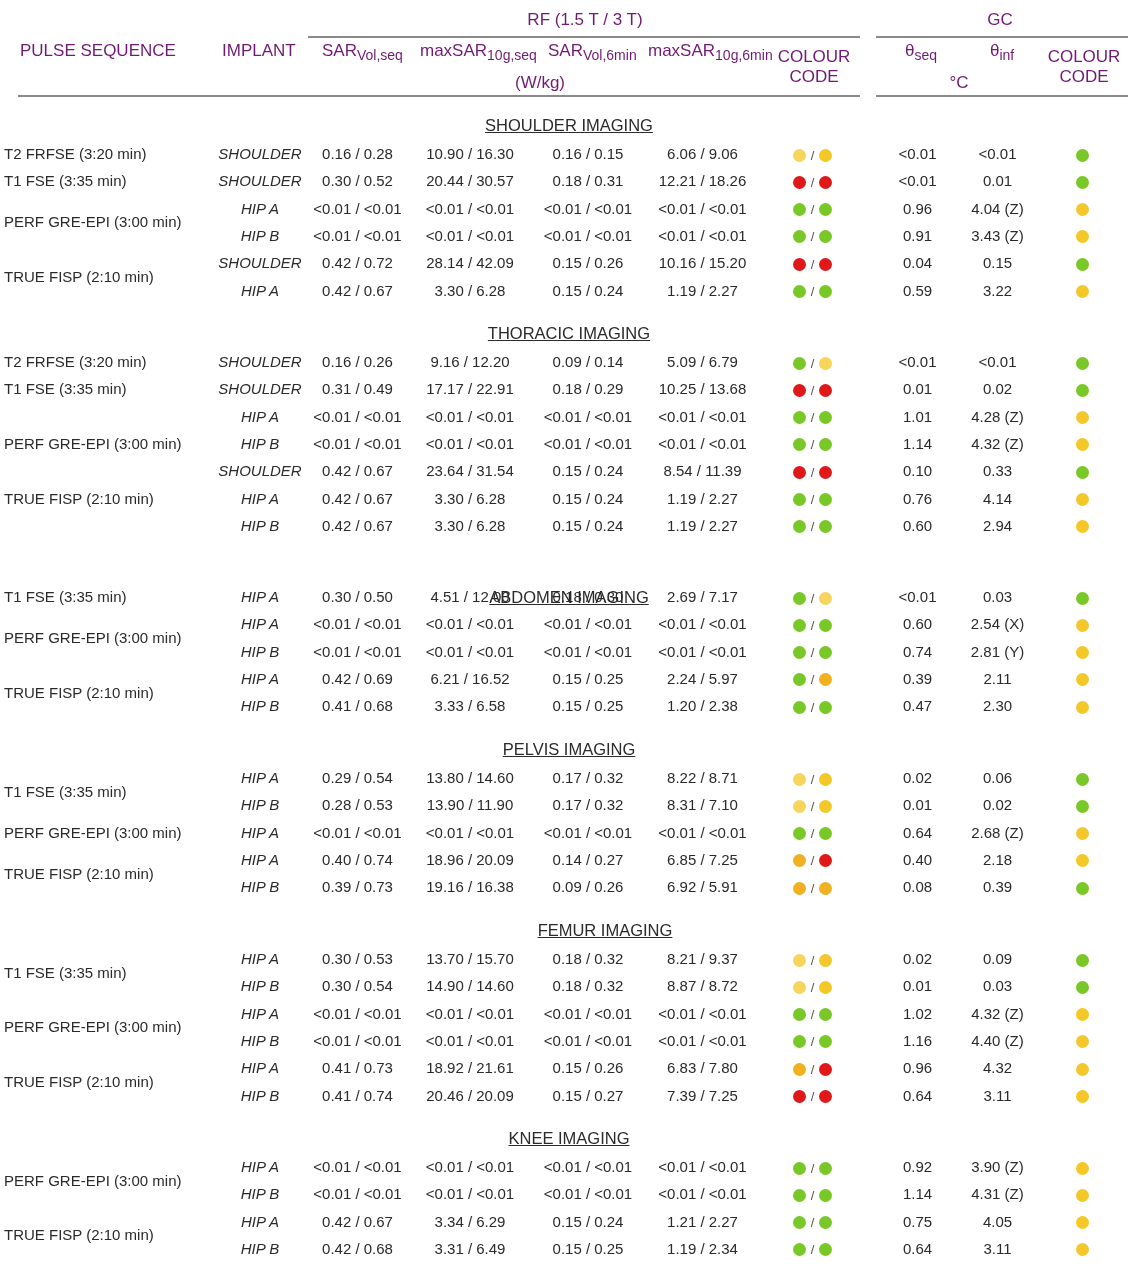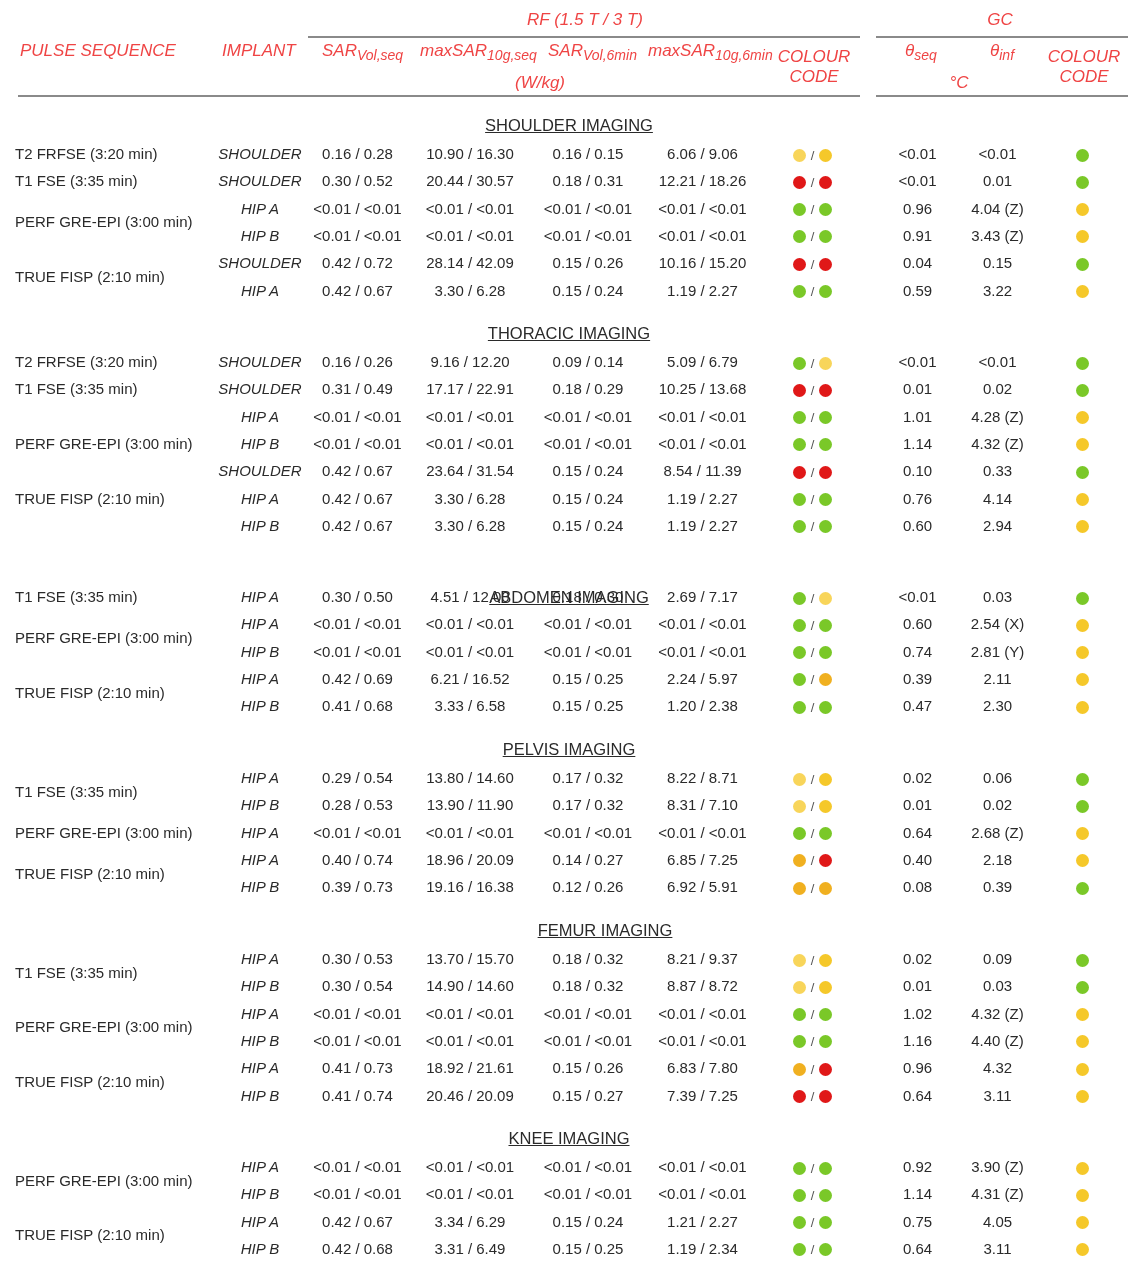--- a/index.html
+++ b/index.html
@@ -2,31 +2,31 @@
 <html><head>
 <meta charset="utf-8">
 <style>
   html, body { margin: 0; padding: 0; background: #ffffff; }
   body {
     width: 1138px; height: 1273px; overflow: hidden;
     font-family: "Liberation Sans", sans-serif;
     color: #2a2a2a;
     position: relative;
   }
-  .abs { position: absolute; font-style: italic; }
-  .hdr { font-size: 17px; color: #ef4444; white-space: nowrap; }
+  .abs { position: absolute; }
+  .hdr { font-size: 17px; color: #701a75; white-space: nowrap; }
   .hdr sub { font-size: 14px; vertical-align: -4px; }
   .rule { position: absolute; height: 2px; background: #8a8a8a; }
   .section-title {
     position: absolute; left: 0; width: 1138px; text-align: center;
     font-size: 16.5px; text-decoration: underline; color: #2a2a2a;
   }
   .row { position: absolute; left: 0; width: 1138px; height: 27px; font-size: 15px; }
   .row .c { position: absolute; top: 0; line-height: 27px; text-align: center; white-space: nowrap; }
-  .seq { position: absolute; left: 15px; font-size: 15px; line-height: 27px; white-space: nowrap; }
+  .seq { position: absolute; left: 4px; font-size: 15px; line-height: 27px; white-space: nowrap; }
   .c-imp { left: 210px; width: 100px; font-style: italic; }
   .c-sv  { left: 305px; width: 105px; }
   .c-ms  { left: 415px; width: 110px; }
   .c-s6  { left: 533px; width: 110px; }
   .c-m6  { left: 645px; width: 115px; }
   .c-rfc { left: 770px; width: 85px; }
   .c-ts  { left: 880px; width: 75px; }
   .c-ti  { left: 950px; width: 95px; }
   .c-gc  { left: 1050px; width: 65px; }
   .dot { display: inline-block; width: 13px; height: 13px; border-radius: 50%; vertical-align: middle; }
@@ -326,21 +326,21 @@
       <div class="c c-m6">6.85 / 7.25</div>
       <div class="c c-rfc"><span class="dot" style="background: rgb(240, 176, 32);"></span><span class="slash">/</span><span class="dot" style="background: rgb(224, 24, 24);"></span></div>
       <div class="c c-ts">0.40</div>
       <div class="c c-ti">2.18</div>
       <div class="c c-gc"><span class="dot" style="background: rgb(245, 200, 42);"></span></div>
     </div>
     <div class="row" style="top: 873.2px;">
       <div class="c c-imp">HIP B</div>
       <div class="c c-sv">0.39 / 0.73</div>
       <div class="c c-ms">19.16 / 16.38</div>
-      <div class="c c-s6">0.12 / 0.26</div>
+      <div class="c c-s6">0.09 / 0.26</div>
       <div class="c c-m6">6.92 / 5.91</div>
       <div class="c c-rfc"><span class="dot" style="background: rgb(240, 176, 32);"></span><span class="slash">/</span><span class="dot" style="background: rgb(240, 176, 32);"></span></div>
       <div class="c c-ts">0.08</div>
       <div class="c c-ti">0.39</div>
       <div class="c c-gc"><span class="dot" style="background: rgb(122, 200, 40);"></span></div>
     </div>
     <div class="section-title" style="top: 921px; padding-left: 36px;">FEMUR IMAGING</div>
     <div class="seq" style="top: 958.8px;">T1 FSE (3:35 min)</div>
     <div class="seq" style="top: 1013.4px;">PERF GRE-EPI (3:00 min)</div>
     <div class="seq" style="top: 1068px;">TRUE FISP (2:10 min)</div>

